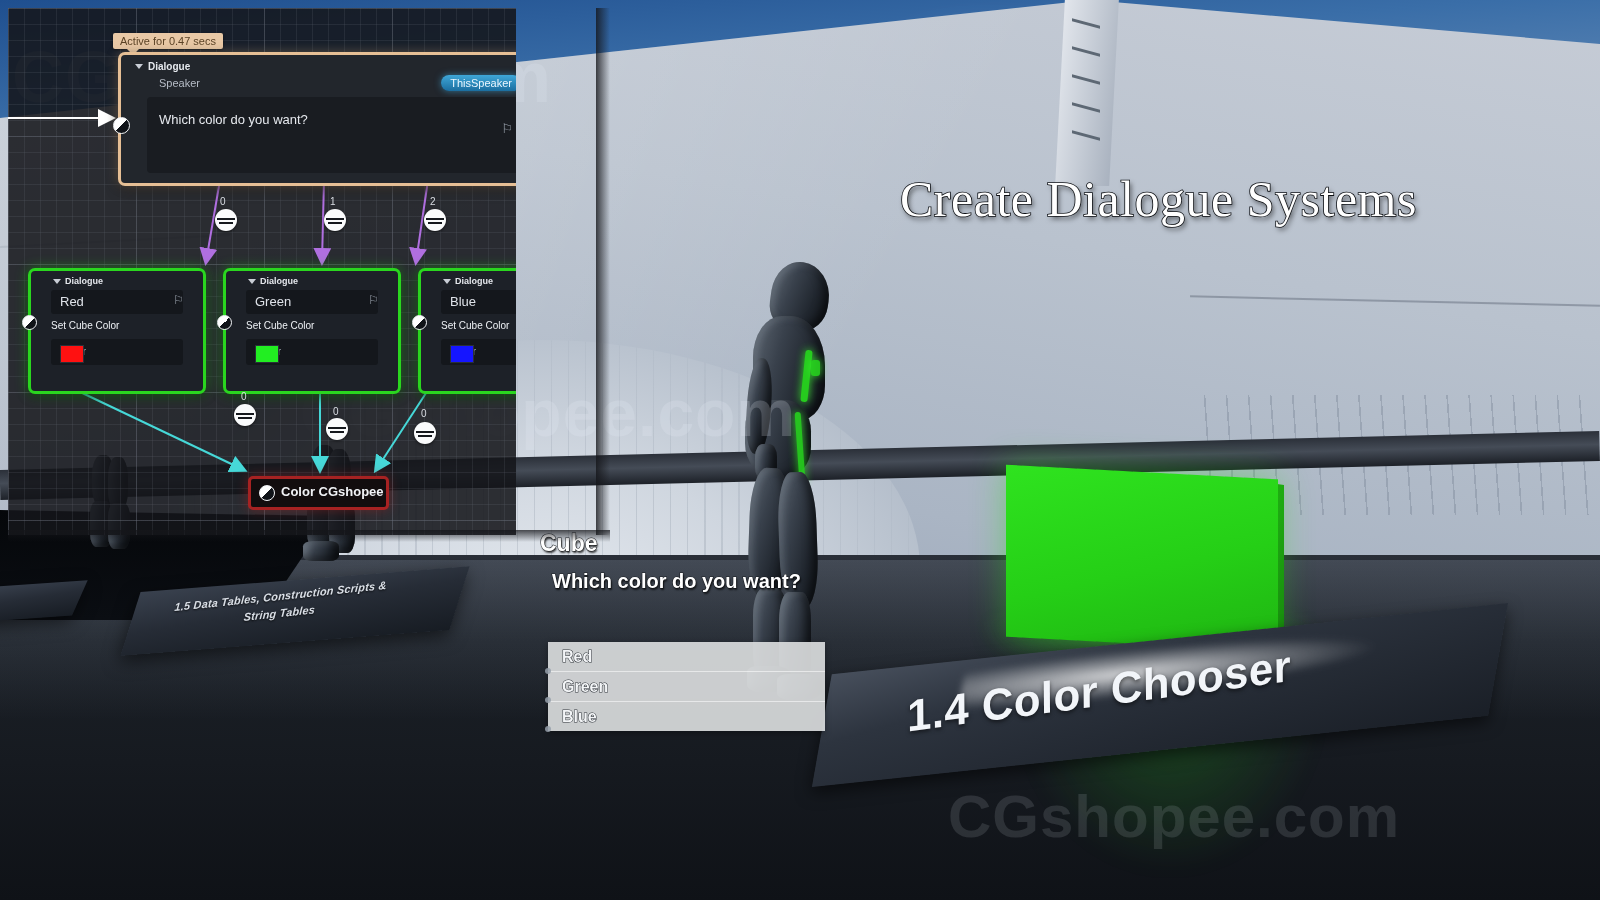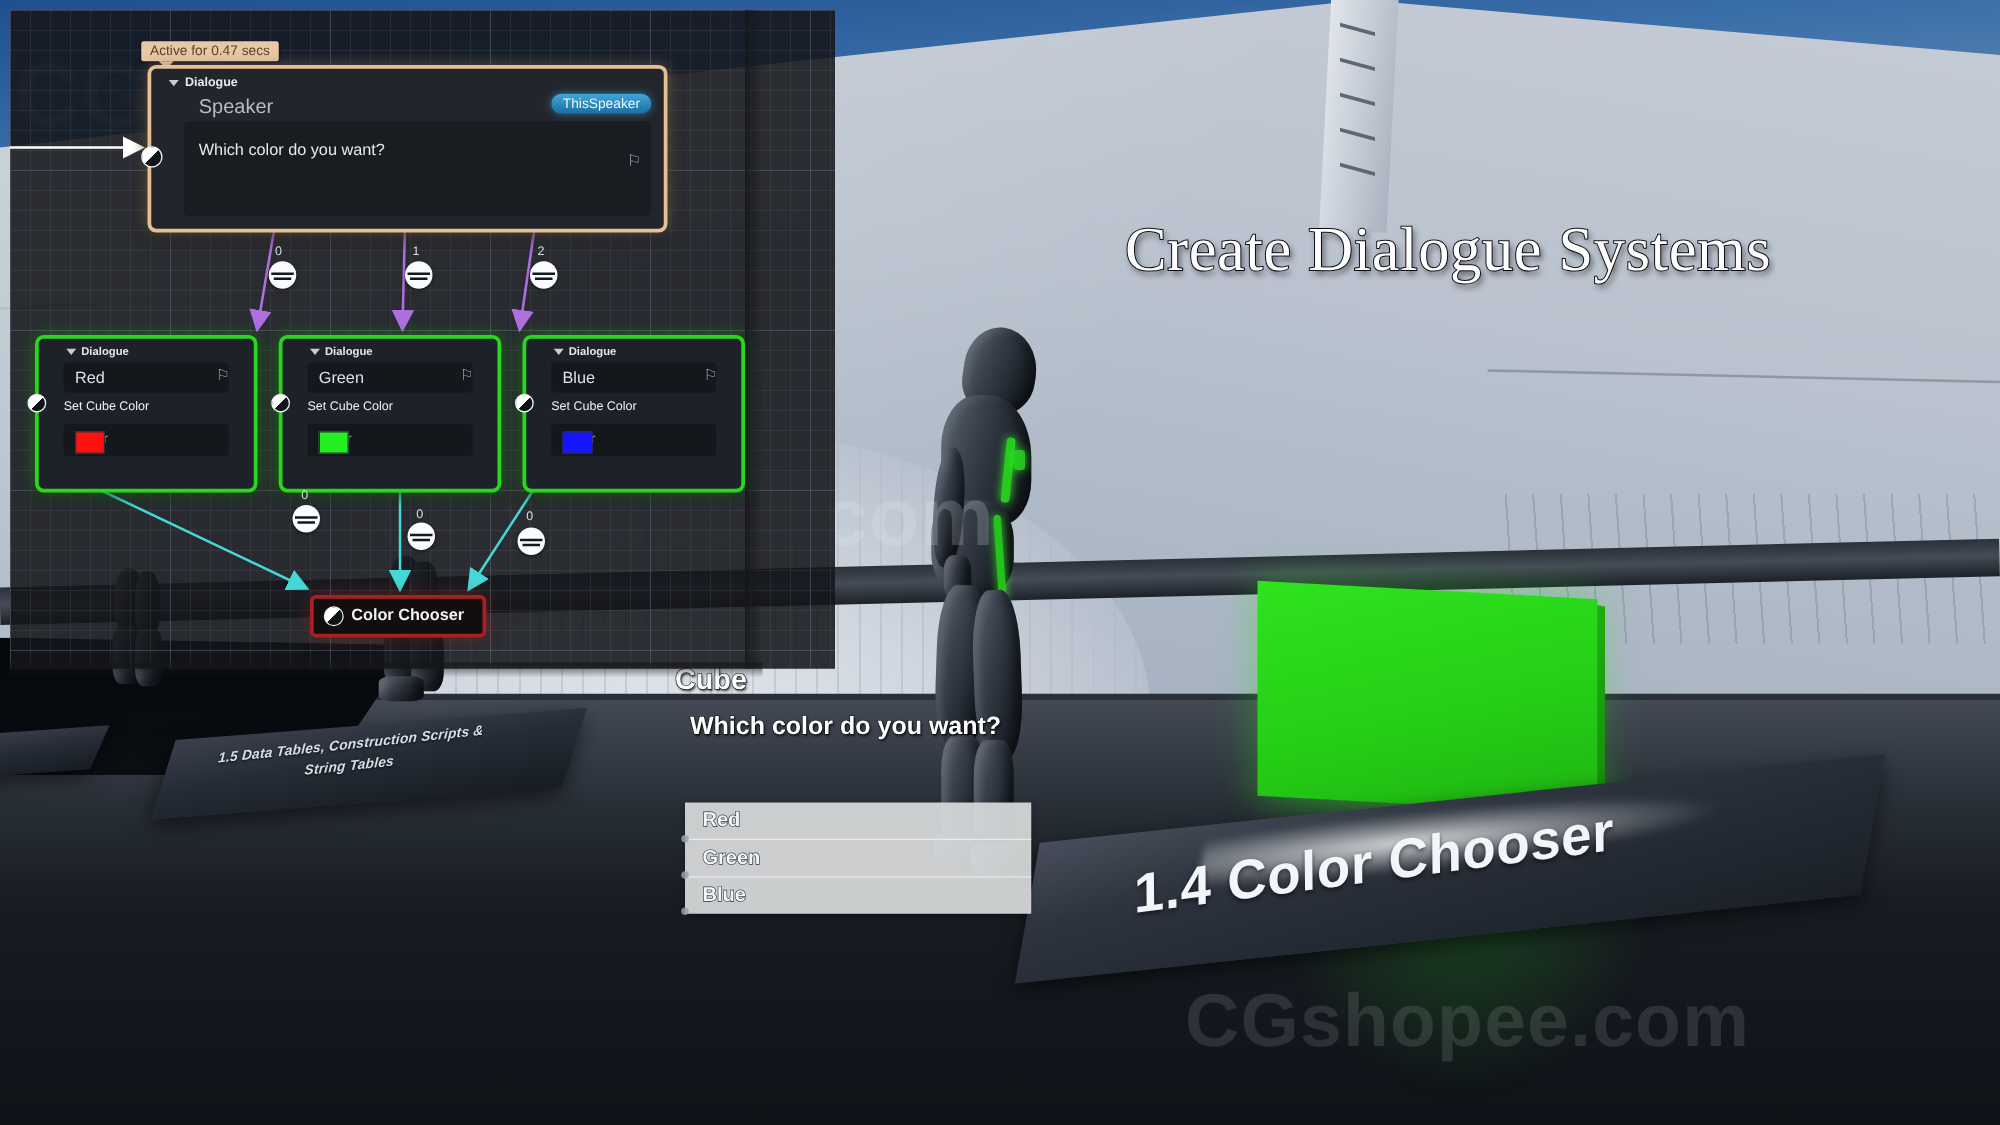--- a/index.html
+++ b/index.html
@@ -104,21 +104,21 @@
        text-shadow:1px 2px 2px rgba(0,0,0,.7);line-height:28px;margin-left:6px;}
   .choices{position:absolute;left:2px;top:112px;width:277px;
        background:rgba(216,218,219,.93);box-shadow:0 2px 6px rgba(0,0,0,.35);}
   .choice{height:29px;line-height:29px;padding-left:14px;font-size:16px;font-weight:700;
        color:#f3f5f7;-webkit-text-stroke:1px #2c3137;paint-order:stroke fill;
        border-bottom:1px solid rgba(255,255,255,.55);cursor:pointer;}
   .choice:last-child{border-bottom:none;}
   .choice-tick{position:absolute;left:-3px;width:6px;height:6px;background:rgba(150,160,172,.85);border-radius:50%;}
 
   
-  .bp{position:absolute;left:8px;top:8px;width:660px;height:527px;
+  .bp{position:absolute;left:8px;top:8px;width:508px;height:527px;
       background:rgba(21,22,26,.88);overflow:hidden;}
   .bp-grid{position:absolute;inset:0;
       background-image:
         linear-gradient(rgba(118,124,136,.16) 1px,transparent 1px),
         linear-gradient(90deg,rgba(118,124,136,.16) 1px,transparent 1px),
         linear-gradient(rgba(118,124,136,.30) 1px,transparent 1px),
         linear-gradient(90deg,rgba(118,124,136,.30) 1px,transparent 1px);
       background-size:16px 16px,16px 16px,128px 128px,128px 128px;}
   .bp-edge-r{position:absolute;left:596px;top:8px;width:14px;height:527px;
       background:linear-gradient(90deg,rgba(21,22,26,.8),rgba(21,22,26,0));}
@@ -133,21 +133,21 @@
       border-left:6px solid transparent;border-right:6px solid transparent;border-top:6px solid #e8c8a6;}
 
   
   .node{position:absolute;border-radius:7px;}
   .node-main{left:110px;top:44px;width:410px;height:128px;
       background:#22262c;border:3px solid #e6bf95;box-shadow:0 0 12px rgba(230,191,149,.35),0 4px 12px rgba(0,0,0,.6);}
   .node-hdr{position:absolute;left:14px;top:6px;display:flex;align-items:center;gap:5px;
       font-size:10px;font-weight:700;color:#e6e9ee;}
   .tri{width:0;height:0;border-left:4px solid transparent;border-right:4px solid transparent;
       border-top:5px solid #c9ced6;}
-  .node-speaker-lbl{position:absolute;left:38px;top:22px;font-size:16px;color:#b6bcc6;}
+  .node-speaker-lbl{position:absolute;left:38px;top:22px;font-size:11px;color:#b6bcc6;}
   .speaker-pill{position:absolute;right:10px;top:20px;padding:2px 9px;border-radius:9px;
       background:linear-gradient(180deg,#3fa7d8,#1b6ea0);color:#eaf6ff;font-size:11px;
       box-shadow:0 0 7px rgba(70,180,235,.55);}
   .node-body{position:absolute;left:26px;top:42px;right:10px;bottom:10px;
       background:#191c21;border-radius:4px;}
   .node-txt{position:absolute;left:12px;top:12px;font-size:13px;color:#e6e9ee;line-height:21px;}
   .varchip{display:inline-block;padding:0 3px;background:#3ddcab;color:#11322a;
       font-size:12px;border-radius:1px;vertical-align:baseline;
       box-shadow:0 0 5px rgba(60,220,170,.55);}
   .exec-pin{position:absolute;width:15px;height:15px;border-radius:50%;
@@ -387,19 +387,19 @@
 
     <div class="rr-num" style="left:233px;top:383px">0</div>
     <div class="reroute" style="left:226px;top:396px"></div>
     <div class="rr-num" style="left:325px;top:398px">0</div>
     <div class="reroute" style="left:318px;top:410px"></div>
     <div class="rr-num" style="left:413px;top:400px">0</div>
     <div class="reroute" style="left:406px;top:414px"></div>
 
     <div class="node node-sel">
       <div class="exec-pin" style="left:8px;top:6px;width:14px;height:14px"></div>
-      <div class="node-sel-lbl">Color Chooser</div>
+      <div class="node-sel-lbl">Color CGshopee</div>
     </div>
   </div>
   <div class="bp-edge-r"></div>
   <div class="bp-edge-b"></div>
 
 </div>
 
 </body></html>

